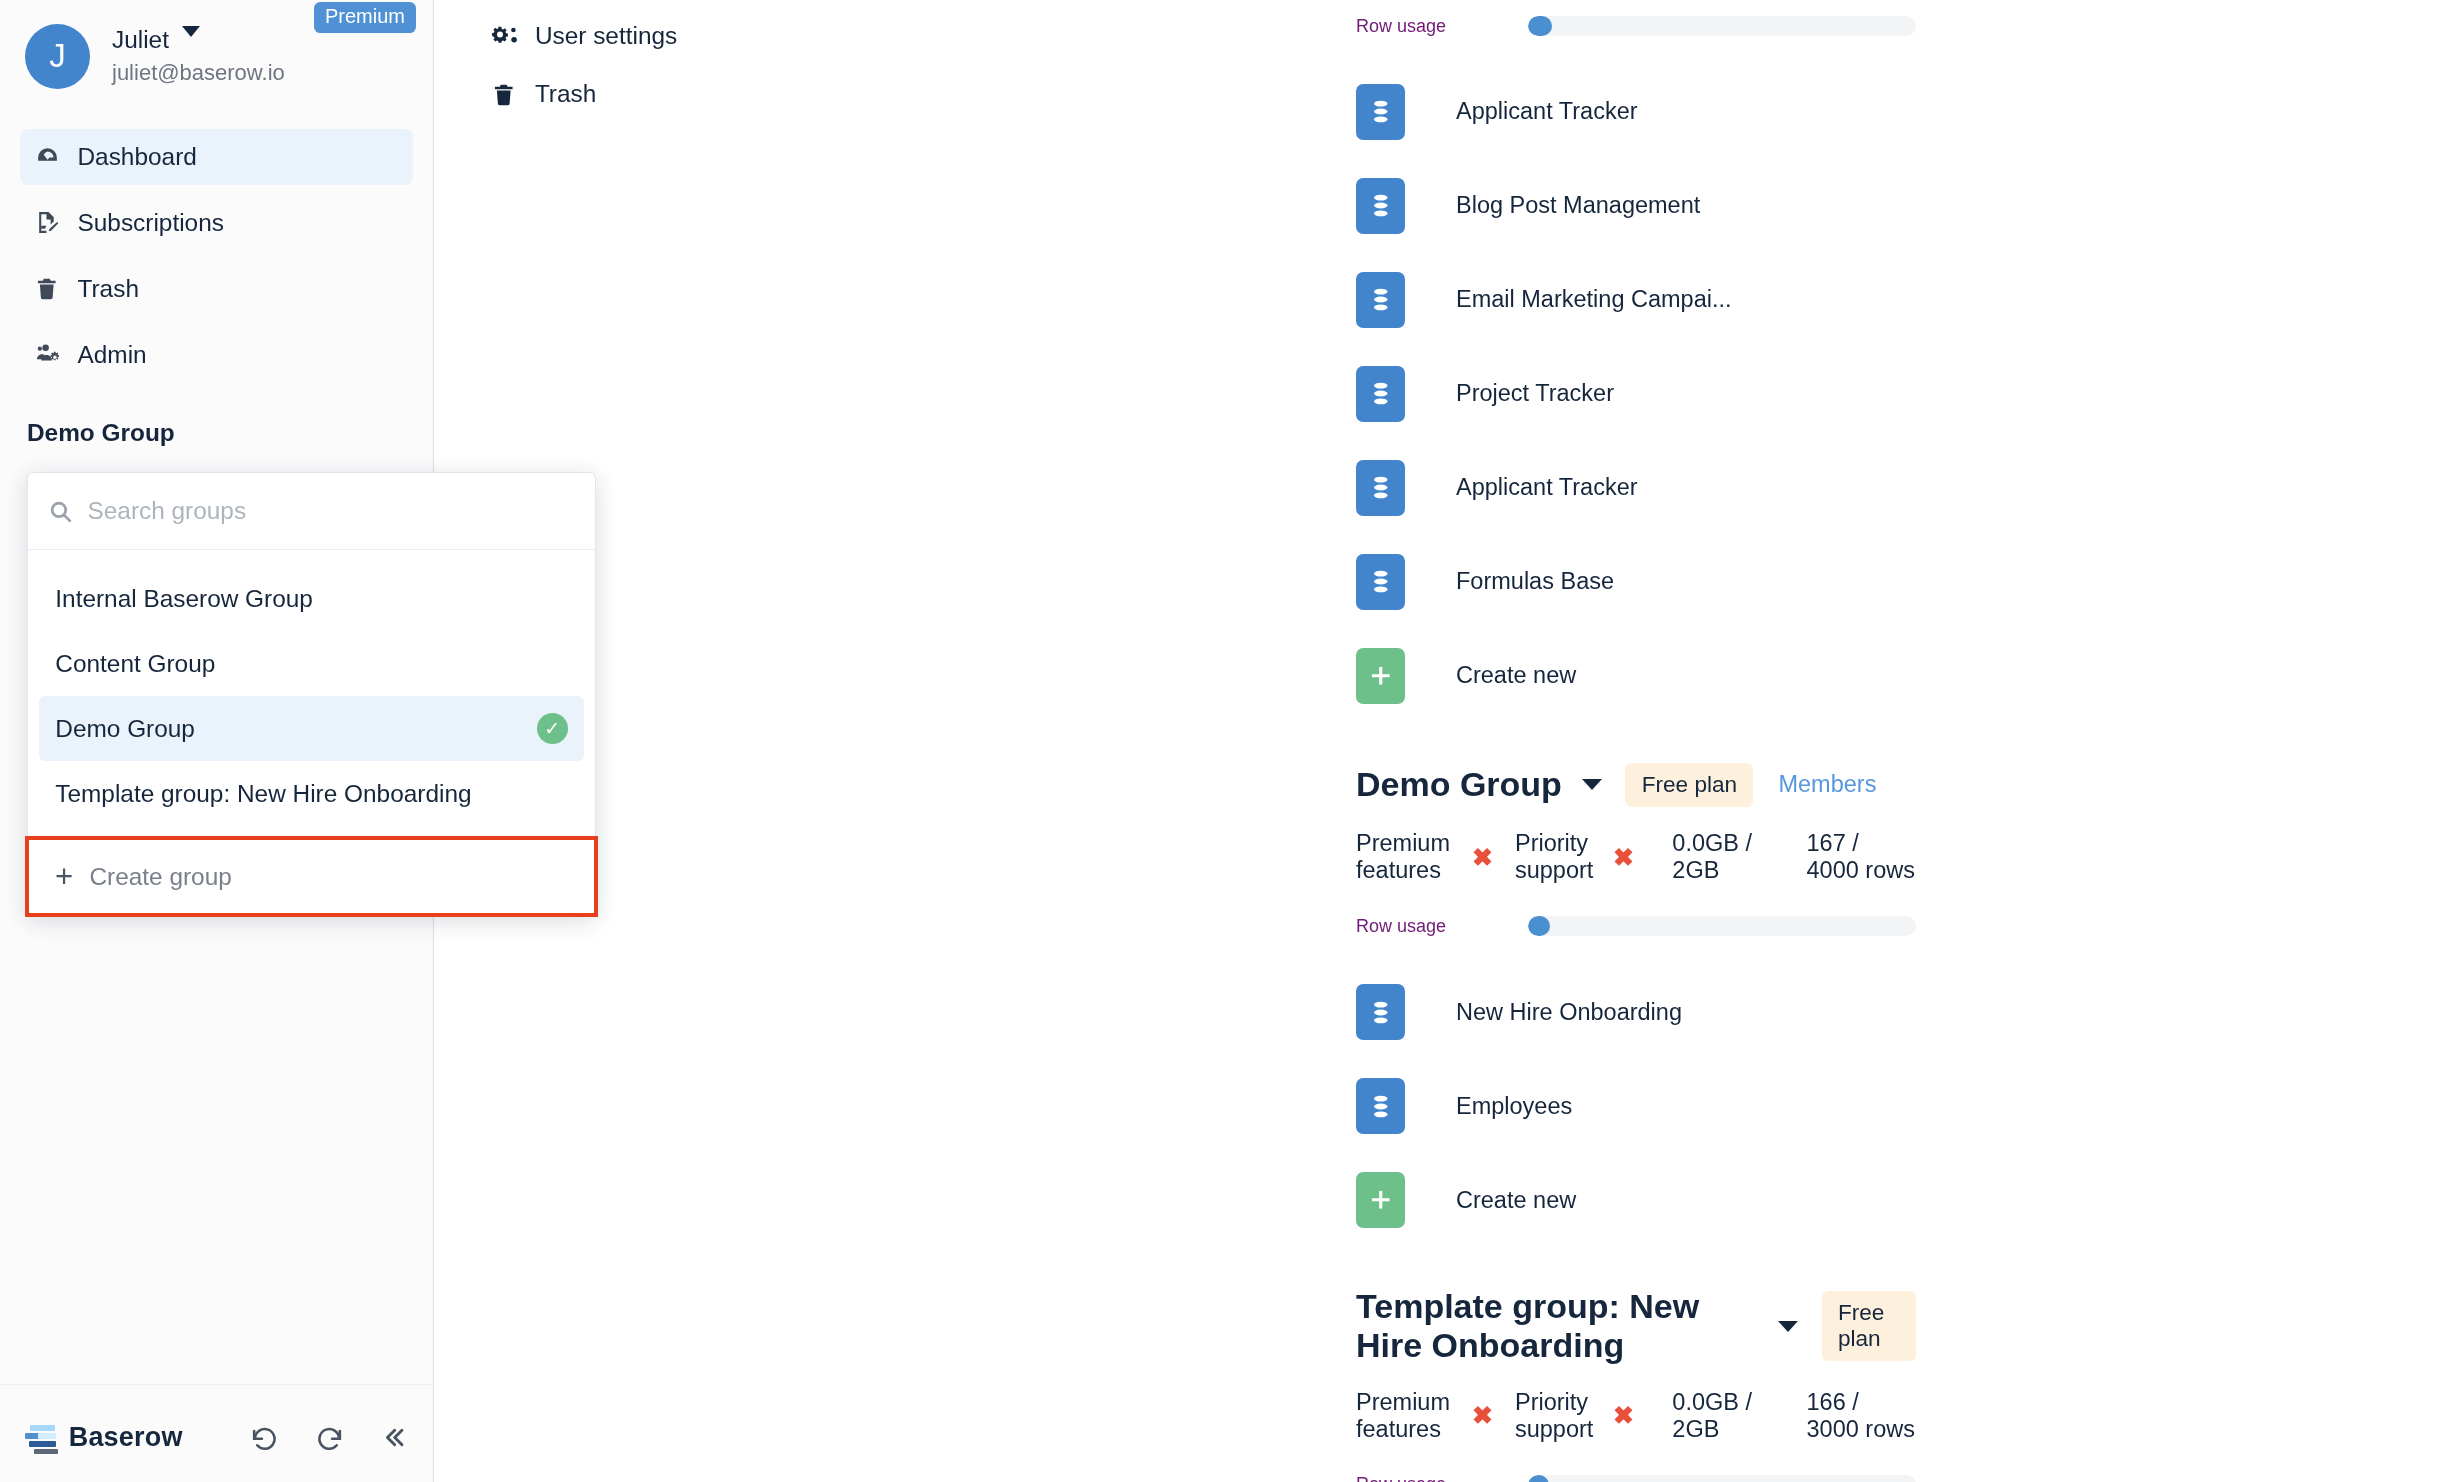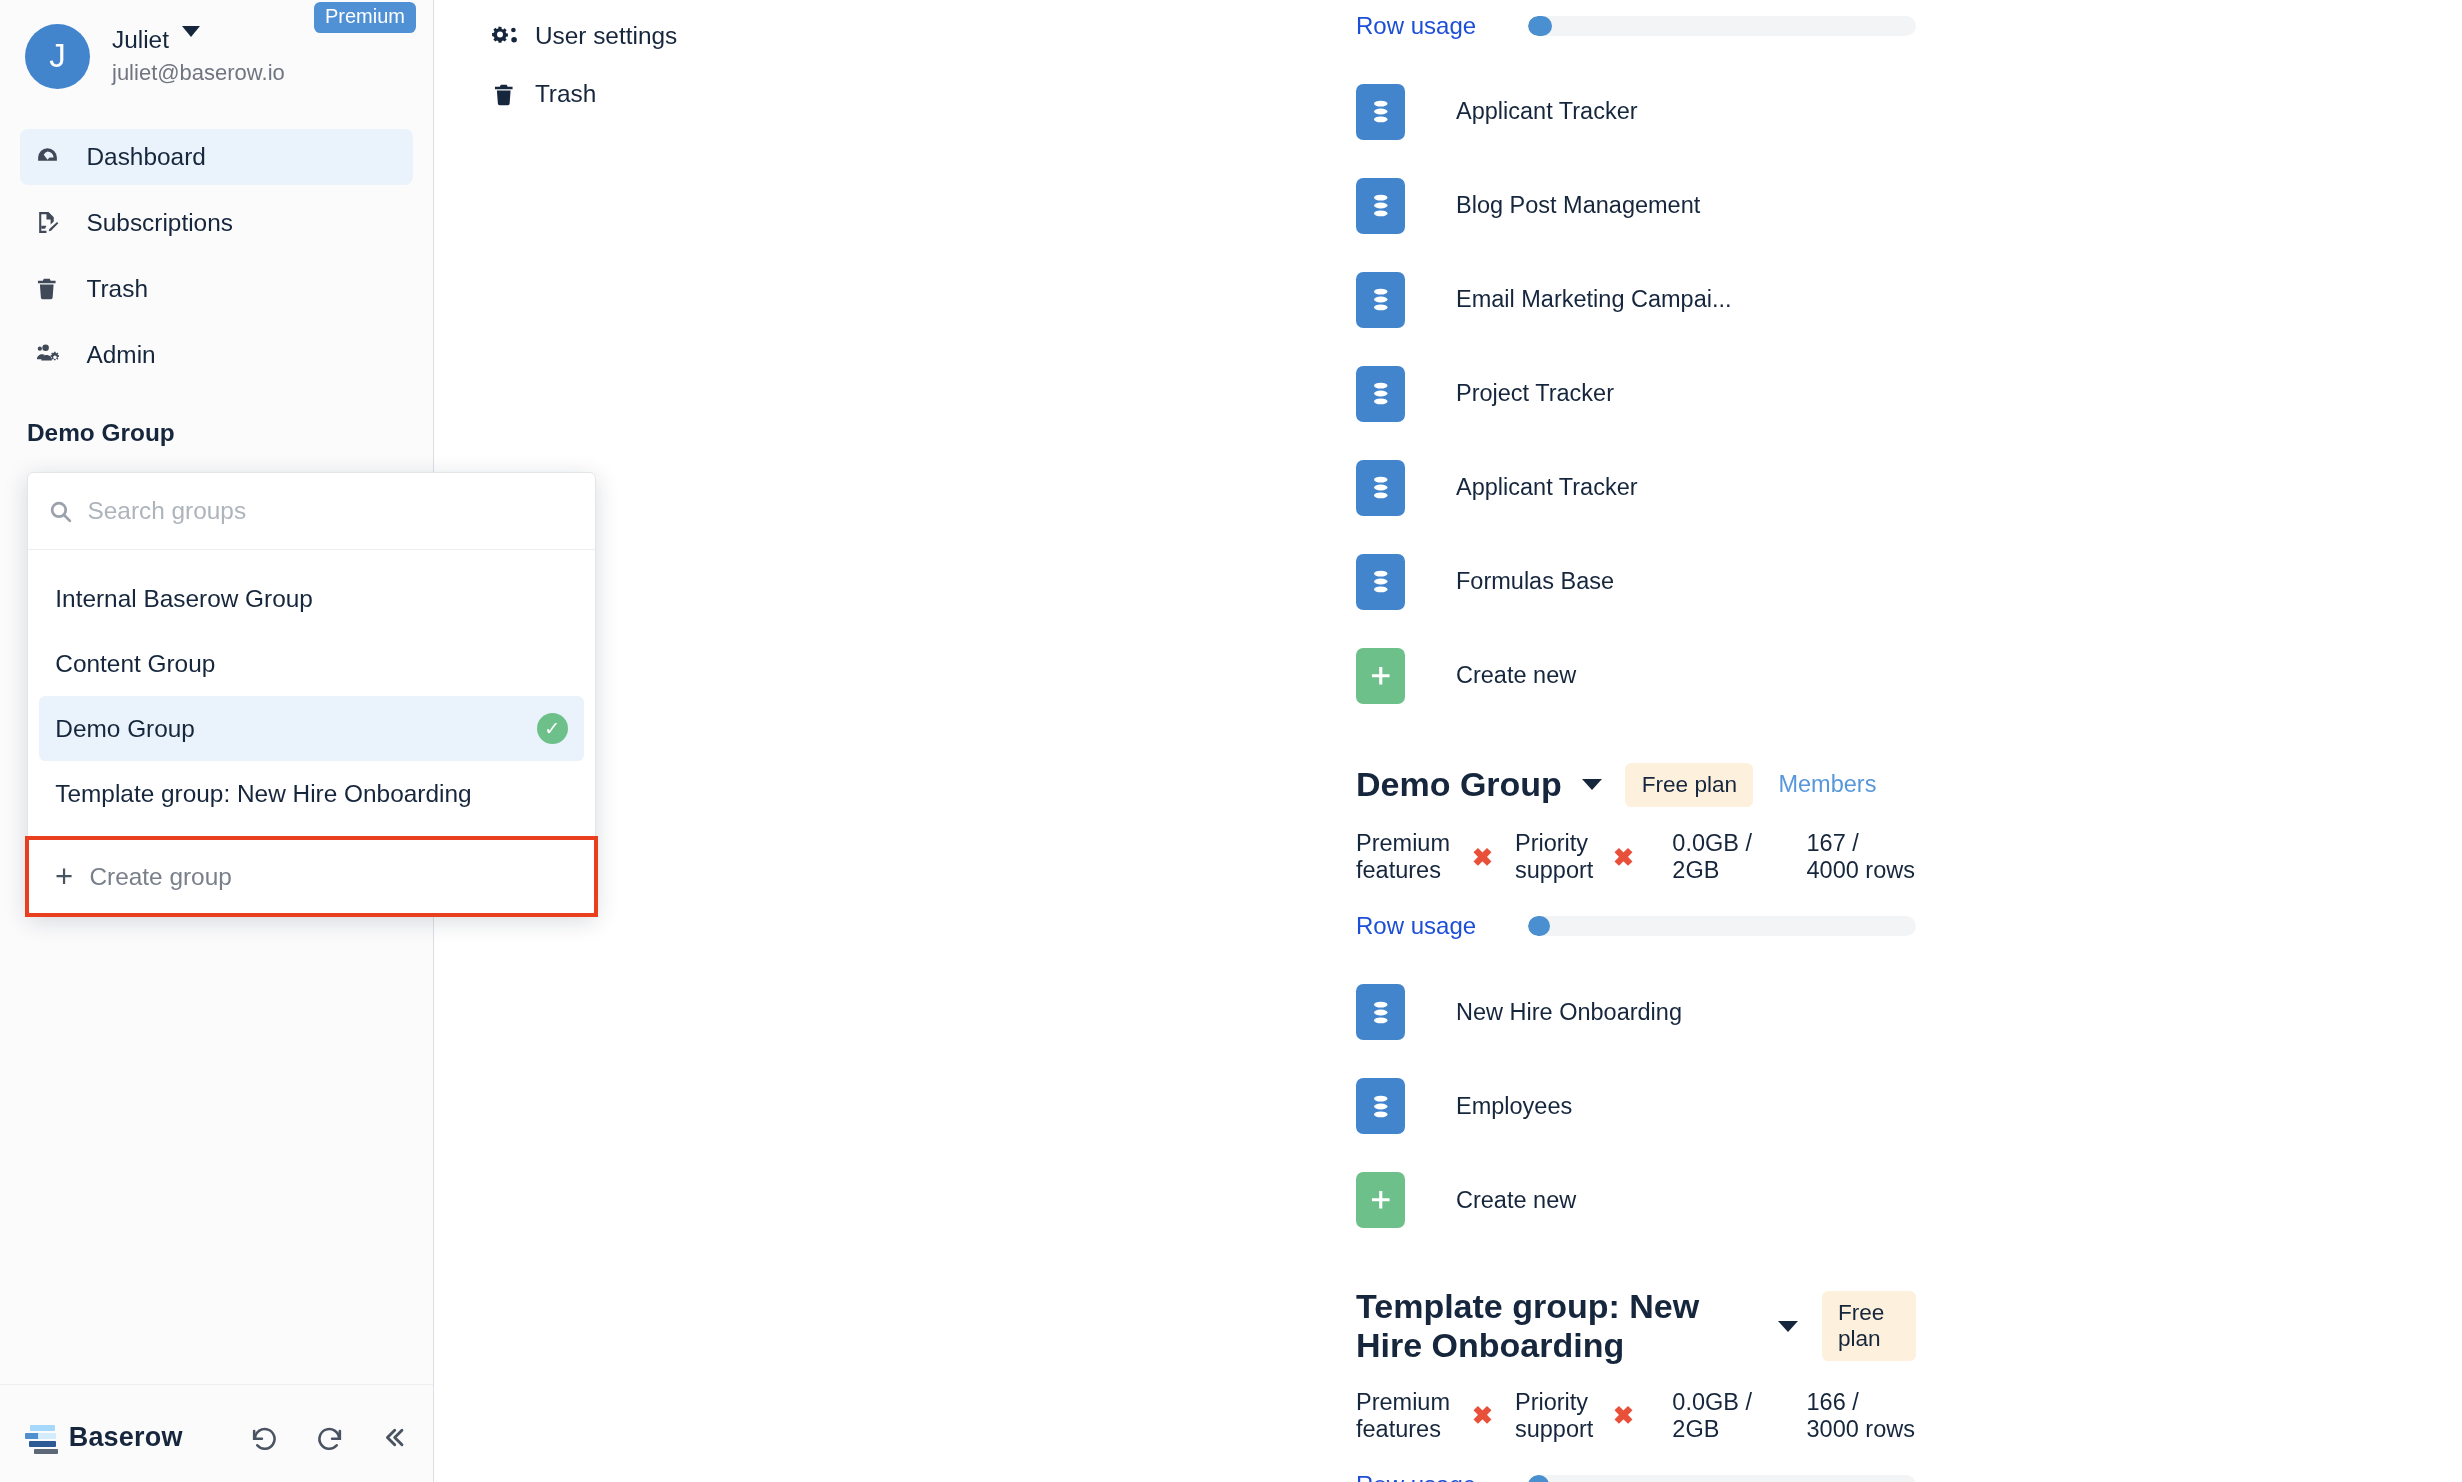--- a/index.html
+++ b/index.html
@@ -53,21 +53,20 @@
     line-height: 1;
   }
 
   .sb-nav { margin-top: 40px; padding: 0 20px; }
   .sb-item {
     display: flex; align-items: center;
     height: 56px; border-radius: 8.1px;
     padding-left: 14.5px;
     color: #16263c; font-size: 24.4px;
     margin-bottom: 10px;
-    gap: 9px;
   }
   .sb-item.active { background: #eaf3fb; }
   .sb-ico {
     width: 34px; display:flex; align-items:center; justify-content:flex-start;
     color: #3f4957; flex: 0 0 34px;
   }
   .sb-label { margin-left: 9px; }
 
   .sb-group-title {
     margin: 36px 0 0 27px;
@@ -169,21 +168,21 @@
   
   .main {
     flex: 1 1 auto;
     position: relative;
     padding-left: 488px;
     padding-top: 0;
   }
   .main-inner { width: 994px; padding-left: 434px; }
 
   .usage-row { display:flex; align-items:center; height: 52px; }
-  .usage-label { font-size: 24px; color:#1d4ed8; width: 172px; flex:0 0 172px; }
+  .usage-label { font-size: 18px; color:#701a75; width: 172px; flex:0 0 172px; }
   .bar {
     height: 20px; background: #f3f4f6; border-radius: 10px;
     width: 786px; position: relative; overflow: hidden;
   }
   .bar .fill { position:absolute; left:0; top:0; bottom:0; background:#4a90d1; border-radius: 10px; }
 
   .db-grid { display: flex; flex-wrap: wrap; margin-top: 12.7px; }
   .db-item {
     display:flex; align-items:center;
     width: 420px; height: 94px; gap: 24px;

